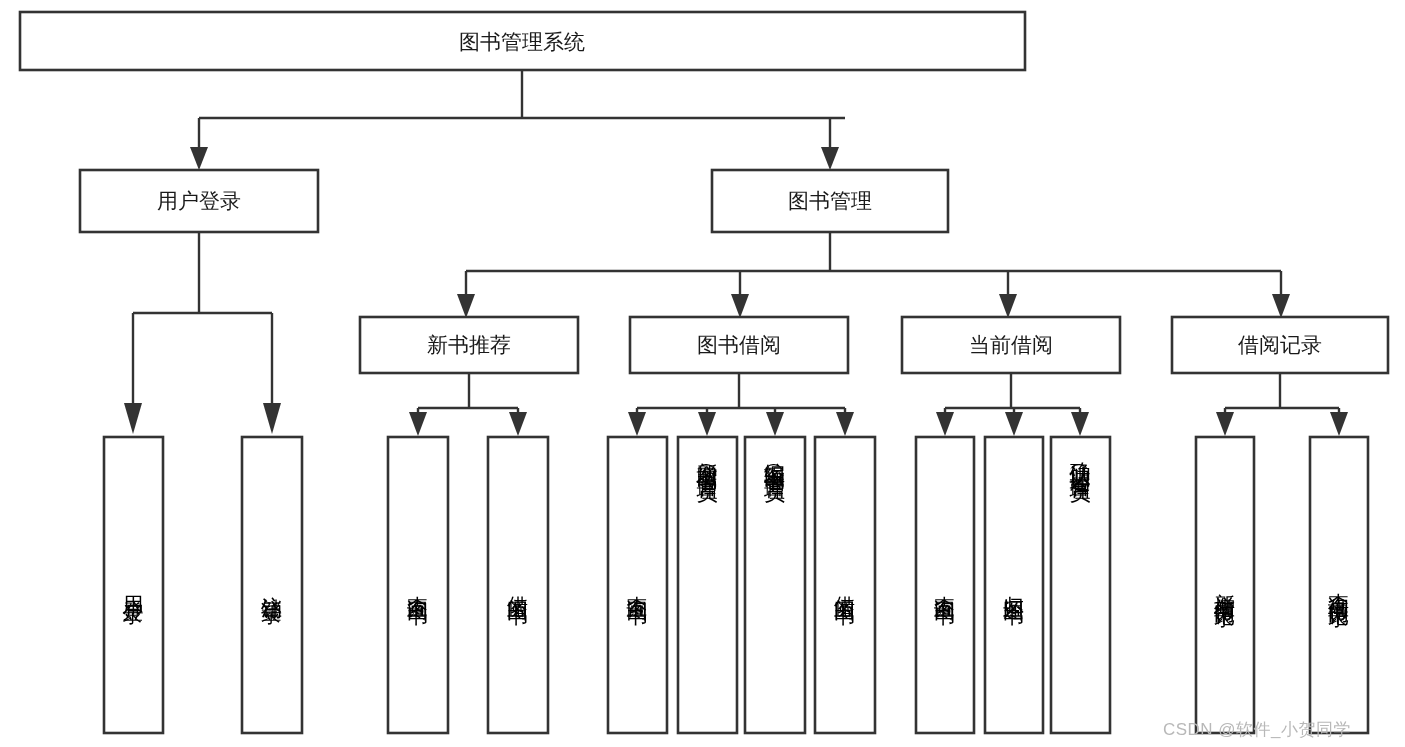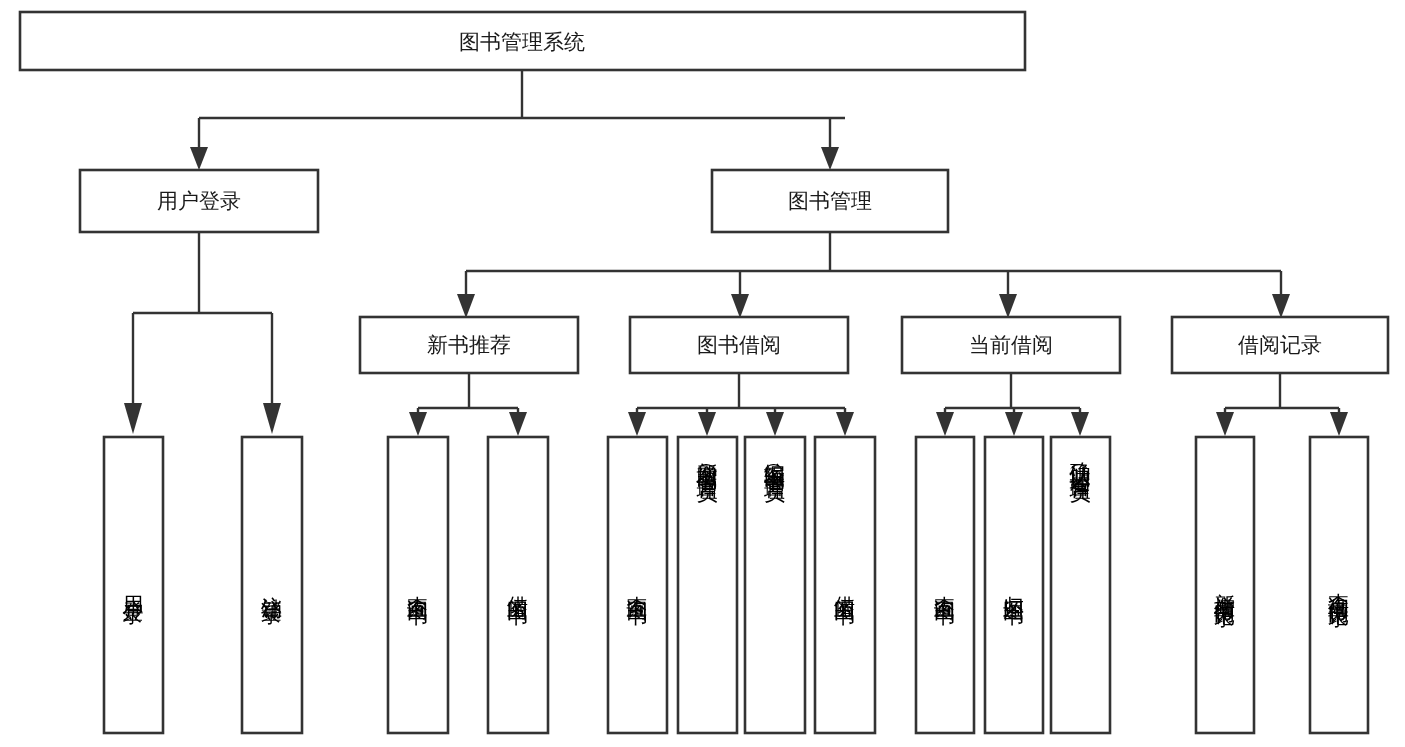--- a/index.html
+++ b/index.html
@@ -295,13 +295,14 @@
       <rect class="node-rect" x="1310" y="437" width="58" height="296"></rect>
       <foreignObject x="1312" y="439" width="54" height="292">
         <div xmlns="http://www.w3.org/1999/xhtml" class="v-wrap centered">
           <span class="v-node-label">查询借阅记录</span>
         </div>
       </foreignObject>
     </g>
 
   </svg>
 
+  <div class="watermark">CSDN @软件_小贺同学</div>
 </div>
 
 </body></html>

